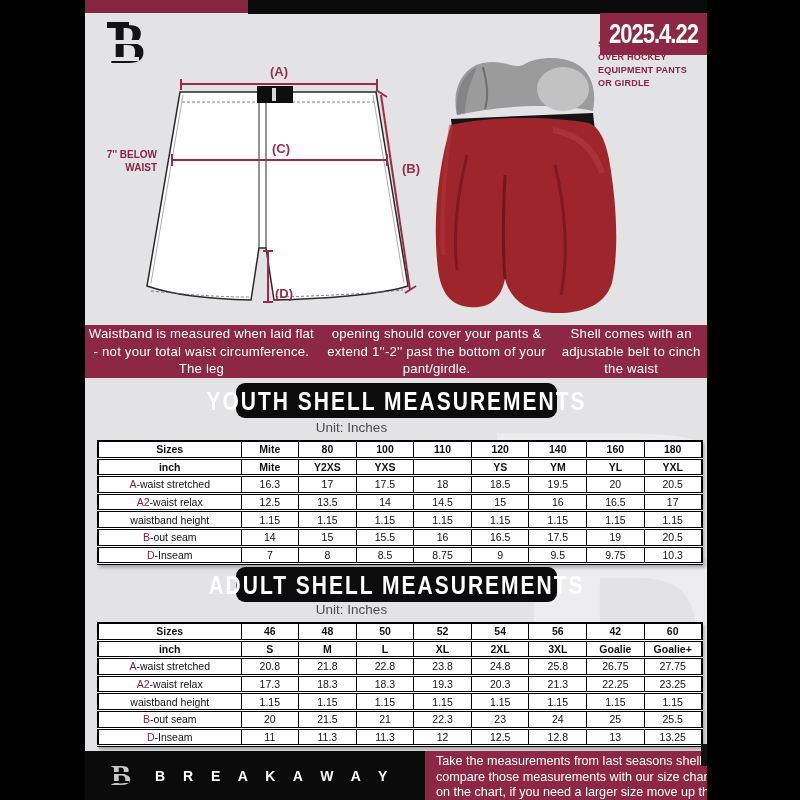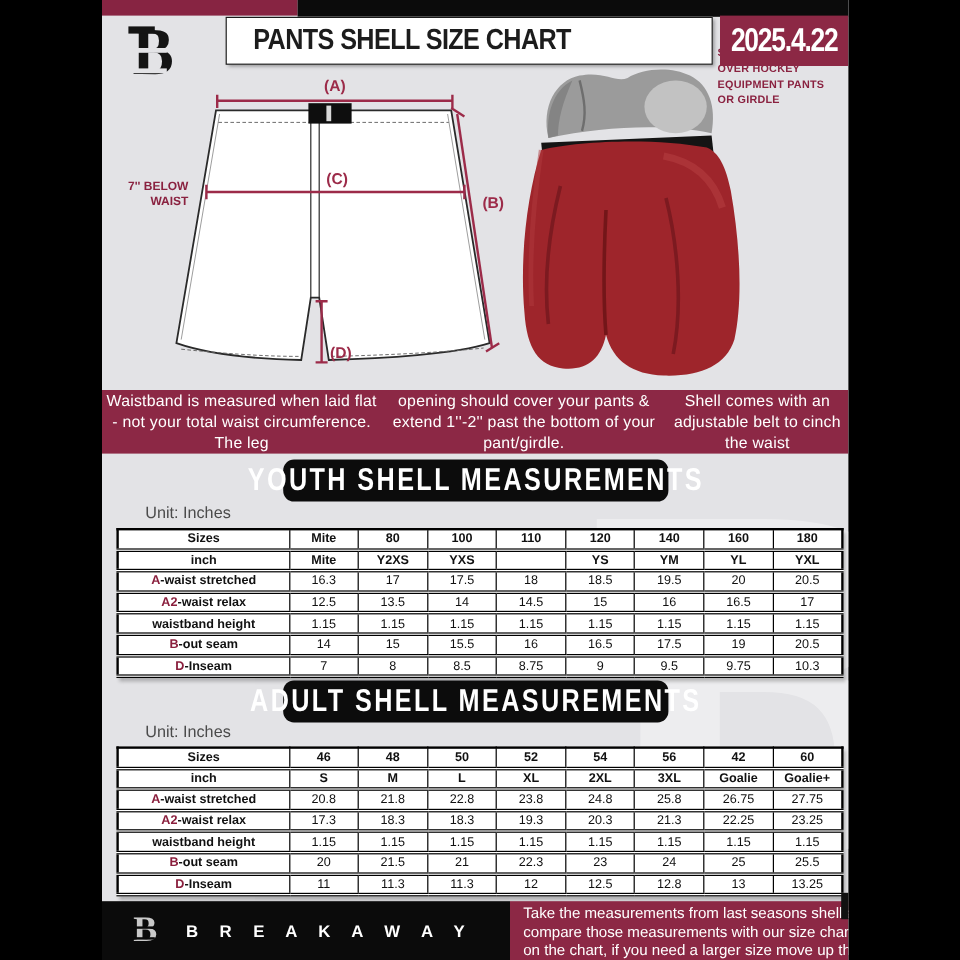--- a/index.html
+++ b/index.html
@@ -33,29 +33,29 @@
   
   .info-banner{position:absolute;left:0;top:325px;width:622px;height:53px;background:#8c2845;z-index:3;
         display:flex;flex-direction:row;align-items:center;justify-content:center;}
   .info-banner div{color:#fff;font-size:13.2px;line-height:17.5px;font-weight:400;letter-spacing:.2px;text-align:center;}
 
   
   .sec-banner{position:absolute;left:151px;width:321px;height:35px;background:#0c0c0c;border-radius:9px;
         display:flex;align-items:center;justify-content:center;z-index:3;}
   .sec-banner span{display:inline-block;color:#fff;font-weight:700;font-size:21px;letter-spacing:2px;
         transform:scaleY(1.25);white-space:nowrap;}
-  .unit{position:absolute;left:0;width:533px;font-size:13.5px;color:#4b4b4b;z-index:3;margin-left:36px;}
+  .unit{position:absolute;left:0;width:533px;text-align:center;font-size:13.5px;color:#4b4b4b;z-index:3;}
   .sizes-table{position:absolute;left:12px;width:604px;height:123px;border-collapse:collapse;
         table-layout:fixed;background:#fff;z-index:3;
         border-left:2px solid #000;border-right:2px solid #000;border-top:2px solid #000;
         box-shadow:2px 3px 3px rgba(0,0,0,.25);}
   .sizes-table td{border-right:1.5px solid #000;border-bottom:3px double #000;
         text-align:center;font-size:10.5px;color:#111;padding:0;height:14.6px;vertical-align:middle;}
   .sizes-table td:last-child{border-right:none;margin-top:37px;}
-  .sizes-table td.lbl{font-weight:700;}
+  .sizes-table td.lbl{font-weight:400;}
   .sizes-table tr.hdr td{font-weight:700;}
   .sizes-table td.lbl .accent{color:#8a1f3d;}
   .sizes-table col.c-label{width:143px;}
   .sizes-table col.c-data{width:57.6px;}
   #youth-banner{top:383px;} #youth-unit{top:420px;} #youth-table{top:440px;}
   #adult-banner{top:567px;} #adult-unit{top:602px;} #adult-table{top:622px;}
 
   
   .watermark{position:absolute;right:-70px;top:380px;font-size:430px;font-weight:700;
         color:rgba(255,255,255,.38);z-index:1;line-height:380px;font-family:"Liberation Serif",serif;}
@@ -79,23 +79,20 @@
 <div class="page">
   <div class="doc">
 
     <div class="strip-maroon"></div>
     <div class="strip-black"></div>
     <div class="brand-logo">
       <div class="glyph">B</div>
       <div class="flag"></div>
       <div class="cut" style="top:24px"></div>
       <div class="cut" style="top:41px"></div>
-    </div>
-    <div class="title-bar">
-      <span>PANTS SHELL SIZE CHART</span>
     </div>
     <div class="date-box">
       <span>2025.4.22</span>
     </div>
 
     <svg class="diagram" viewBox="0 0 622 267">
 
       <path d="M95,37 L291,37 L323,231 C295,240 235,244 189,245 L181,193 L174,193 L166,245 C120,244 85,239 62,231 Z" fill="#ffffff" stroke="#2a2a2a" stroke-width="1.5"></path>
       <path d="M98,40 L66,228" stroke="#999" stroke-width="0.8" fill="none"></path>
       <path d="M288,40 L319,228" stroke="#999" stroke-width="0.8" fill="none"></path>

